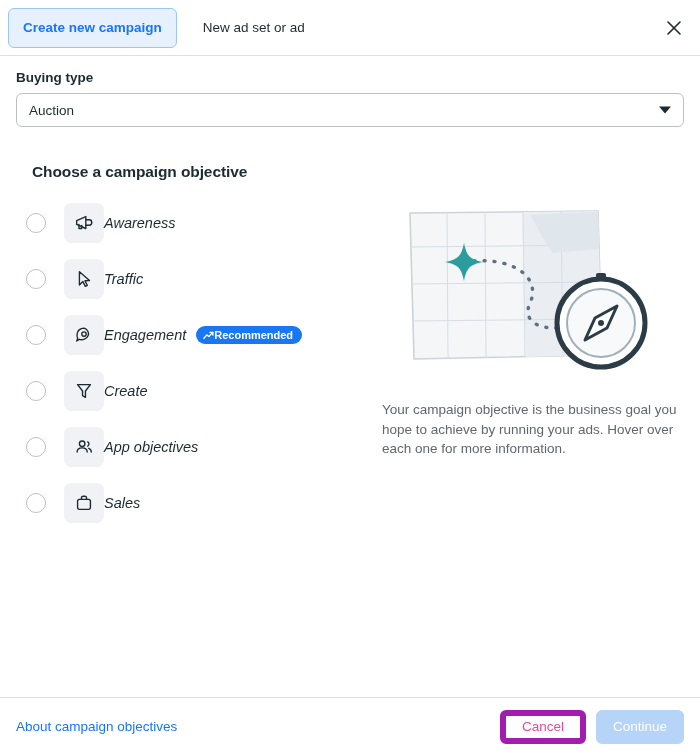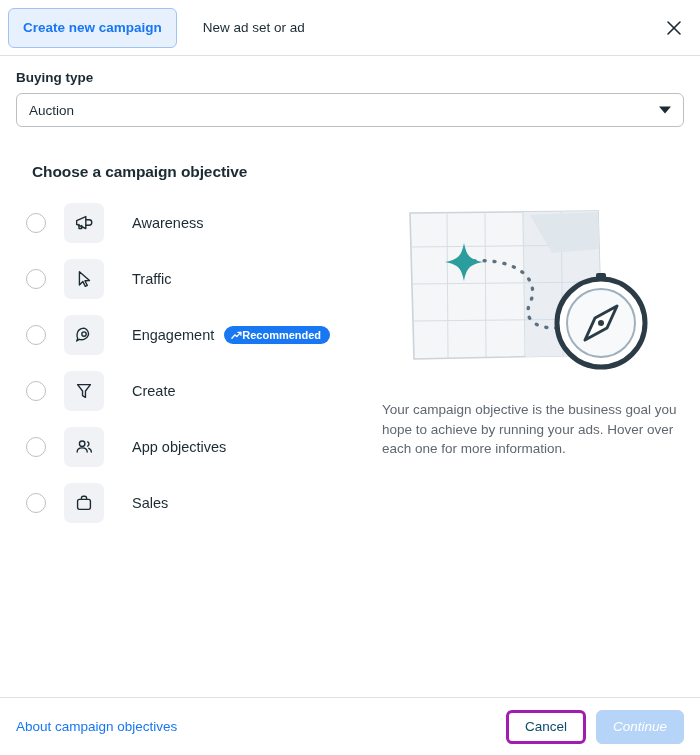--- a/index.html
+++ b/index.html
@@ -126,24 +126,25 @@
     border-radius: 7px;
     background: #f0f2f5;
     margin-left: 18px;
     display: flex;
     align-items: center;
     justify-content: center;
     flex: 0 0 40px;
   }
   .obj-icon svg { display: block; }
   .obj-label {
-    margin-left: 28px;
+    margin-left: 0;
     font-size: 14.5px;
     color: #1c2b33;
     white-space: nowrap;
+    font-style: italic;
   }
   .badge {
     margin-left: 10px;
     background: #1877f2;
     color: #fff;
     font-size: 11px;
     font-weight: bold;
     border-radius: 10px;
     padding: 3px 9px 3px 7px;
     display: inline-flex;
@@ -193,29 +194,28 @@
     border-radius: 6px;
     font-size: 13.5px;
     display: flex;
     align-items: center;
     justify-content: center;
     cursor: pointer;
     padding: 0 16px;
   }
   .btn-secondary {
     background: #fff;
-    border: 3px solid #a21caf;
-    color: #0c4a6e;
+    border: 6px solid #a21caf;
+    color: #ec4899;
   }
   .btn-primary-disabled {
     background: #b6d4f7;
     color: #ffffff;
     border: 1px solid #b6d4f7;
     cursor: default;
-    font-style: italic;
   }
 </style>
 </head>
 <body>
 
 <div id="root">
 
   <div class="tabbar">
     <div class="tab active">
       <span>Create new campaign</span>

